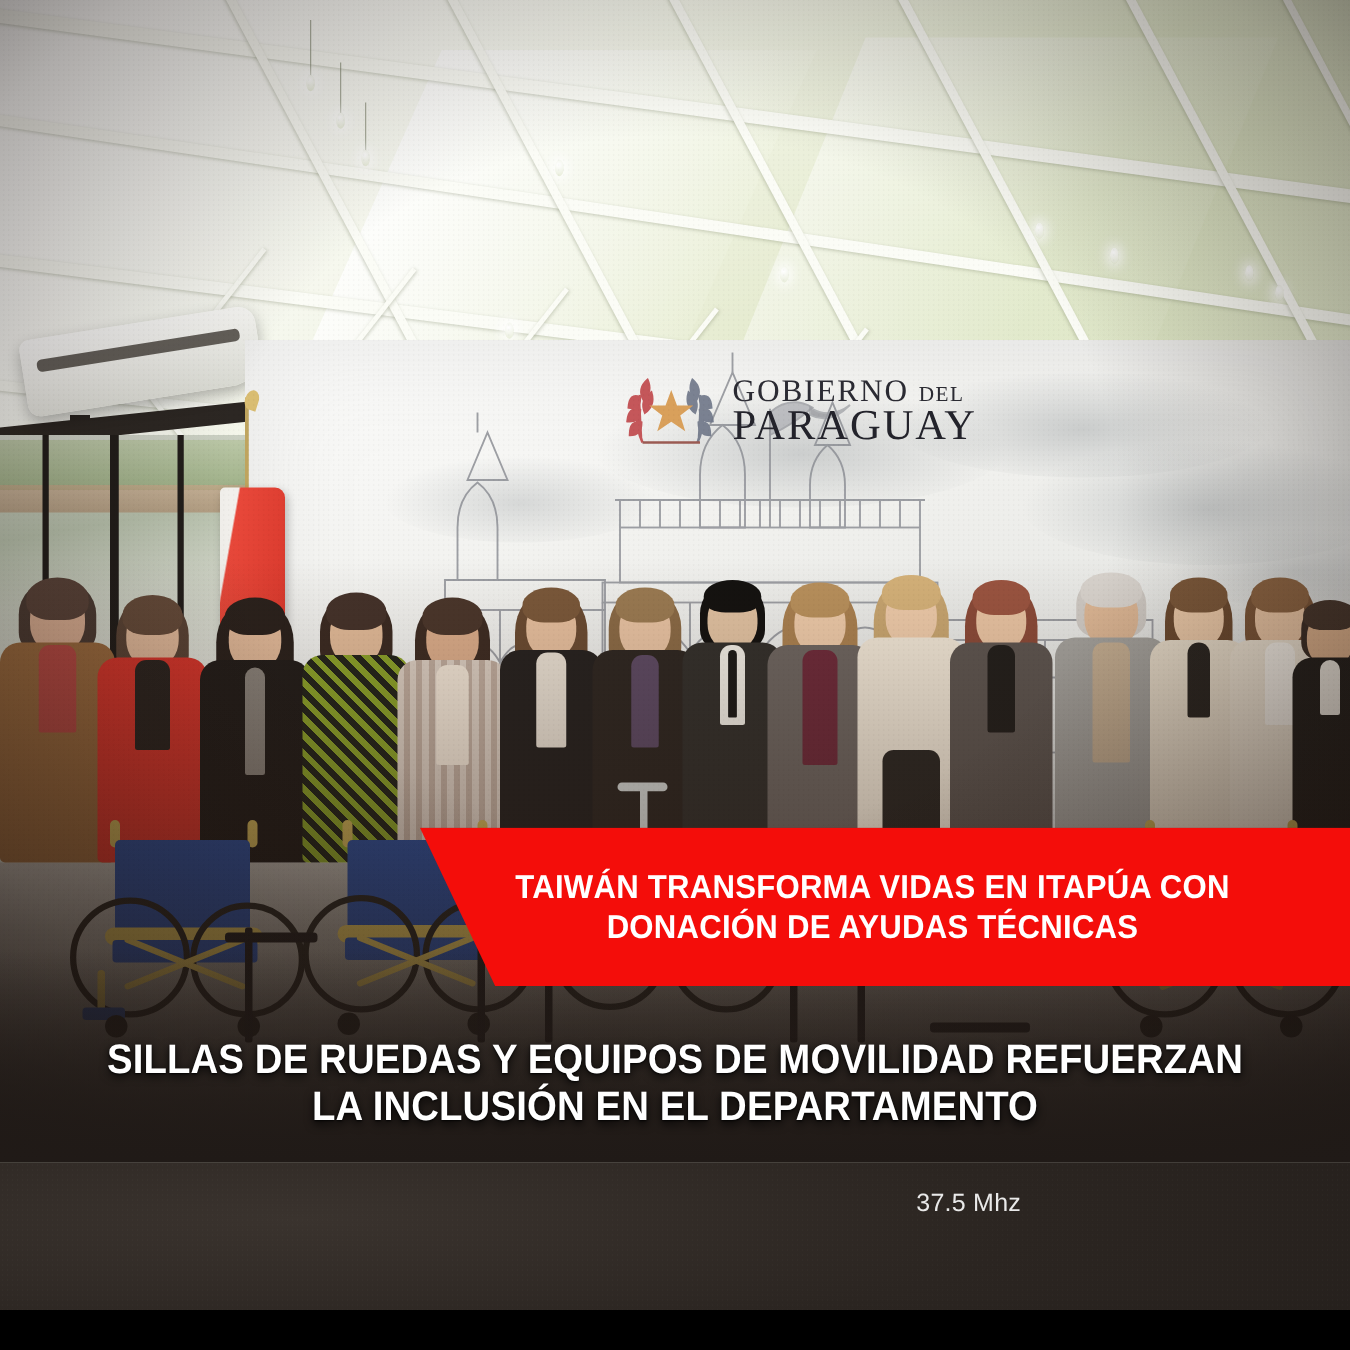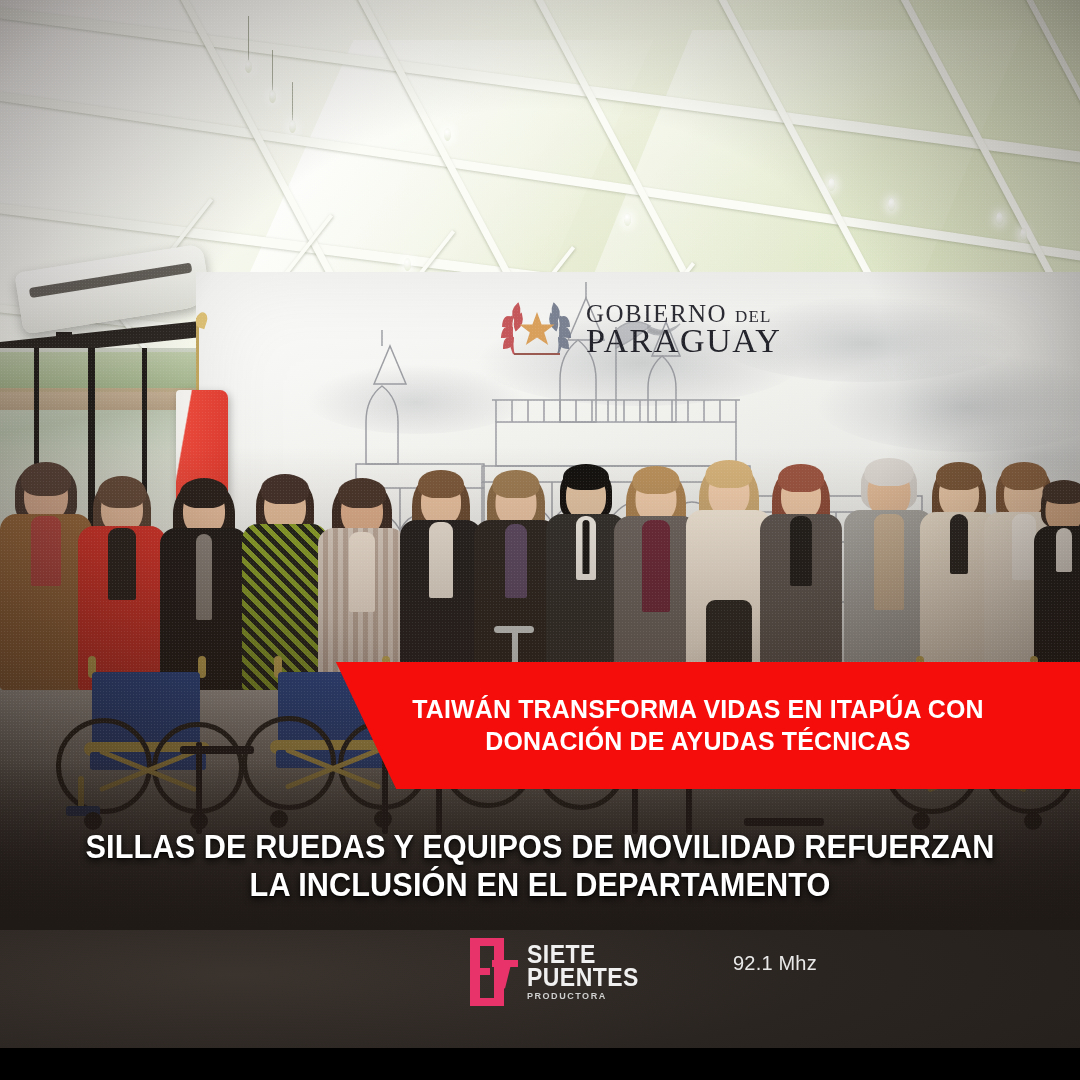--- a/index.html
+++ b/index.html
@@ -528,34 +528,18 @@
   <div class="subtitle">
     <span>SILLAS DE RUEDAS Y EQUIPOS DE MOVILIDAD REFUERZAN</span>
     <span>LA INCLUSIÓN EN EL DEPARTAMENTO</span>
   </div>
 
   <div class="footer">
     <div class="ftex"></div>
   </div>
 
 
-  <div class="siete">
-    <div class="sp-mark">
-      <div class="sp-bar" style="left:0px;top:0px;width:10px;height:68px;"></div>
-      <div class="sp-bar" style="left:24px;top:0px;width:10px;height:68px;"></div>
-      <div class="sp-bar" style="left:0px;top:0px;width:34px;height:8px;"></div>
-      <div class="sp-bar" style="left:0px;top:60px;width:34px;height:8px;"></div>
-      <div class="sp-bar" style="left:0px;top:30px;width:20px;height:7px;"></div>
-      <div class="sp-bar" style="left:22px;top:22px;width:26px;height:7px;"></div>
-      <div class="sp-bar" style="left:30px;top:26px;width:8px;height:24px;transform:rotate(14deg);"></div>
-    </div>
-    <div class="sp-txt">
-      <div class="sp-1">SIETE</div>
-      <div class="sp-2">PUENTES</div>
-      <div class="sp-3">PRODUCTORA</div>
-    </div>
+
+  <div class="studio">
+    <div class="st-sub">37.5 Mhz</div>
   </div>
 
-  <div class="studio">
-    <div class="st-sub">92.1 Mhz</div>
-  </div>
-
 </div>
 
 </body></html>

